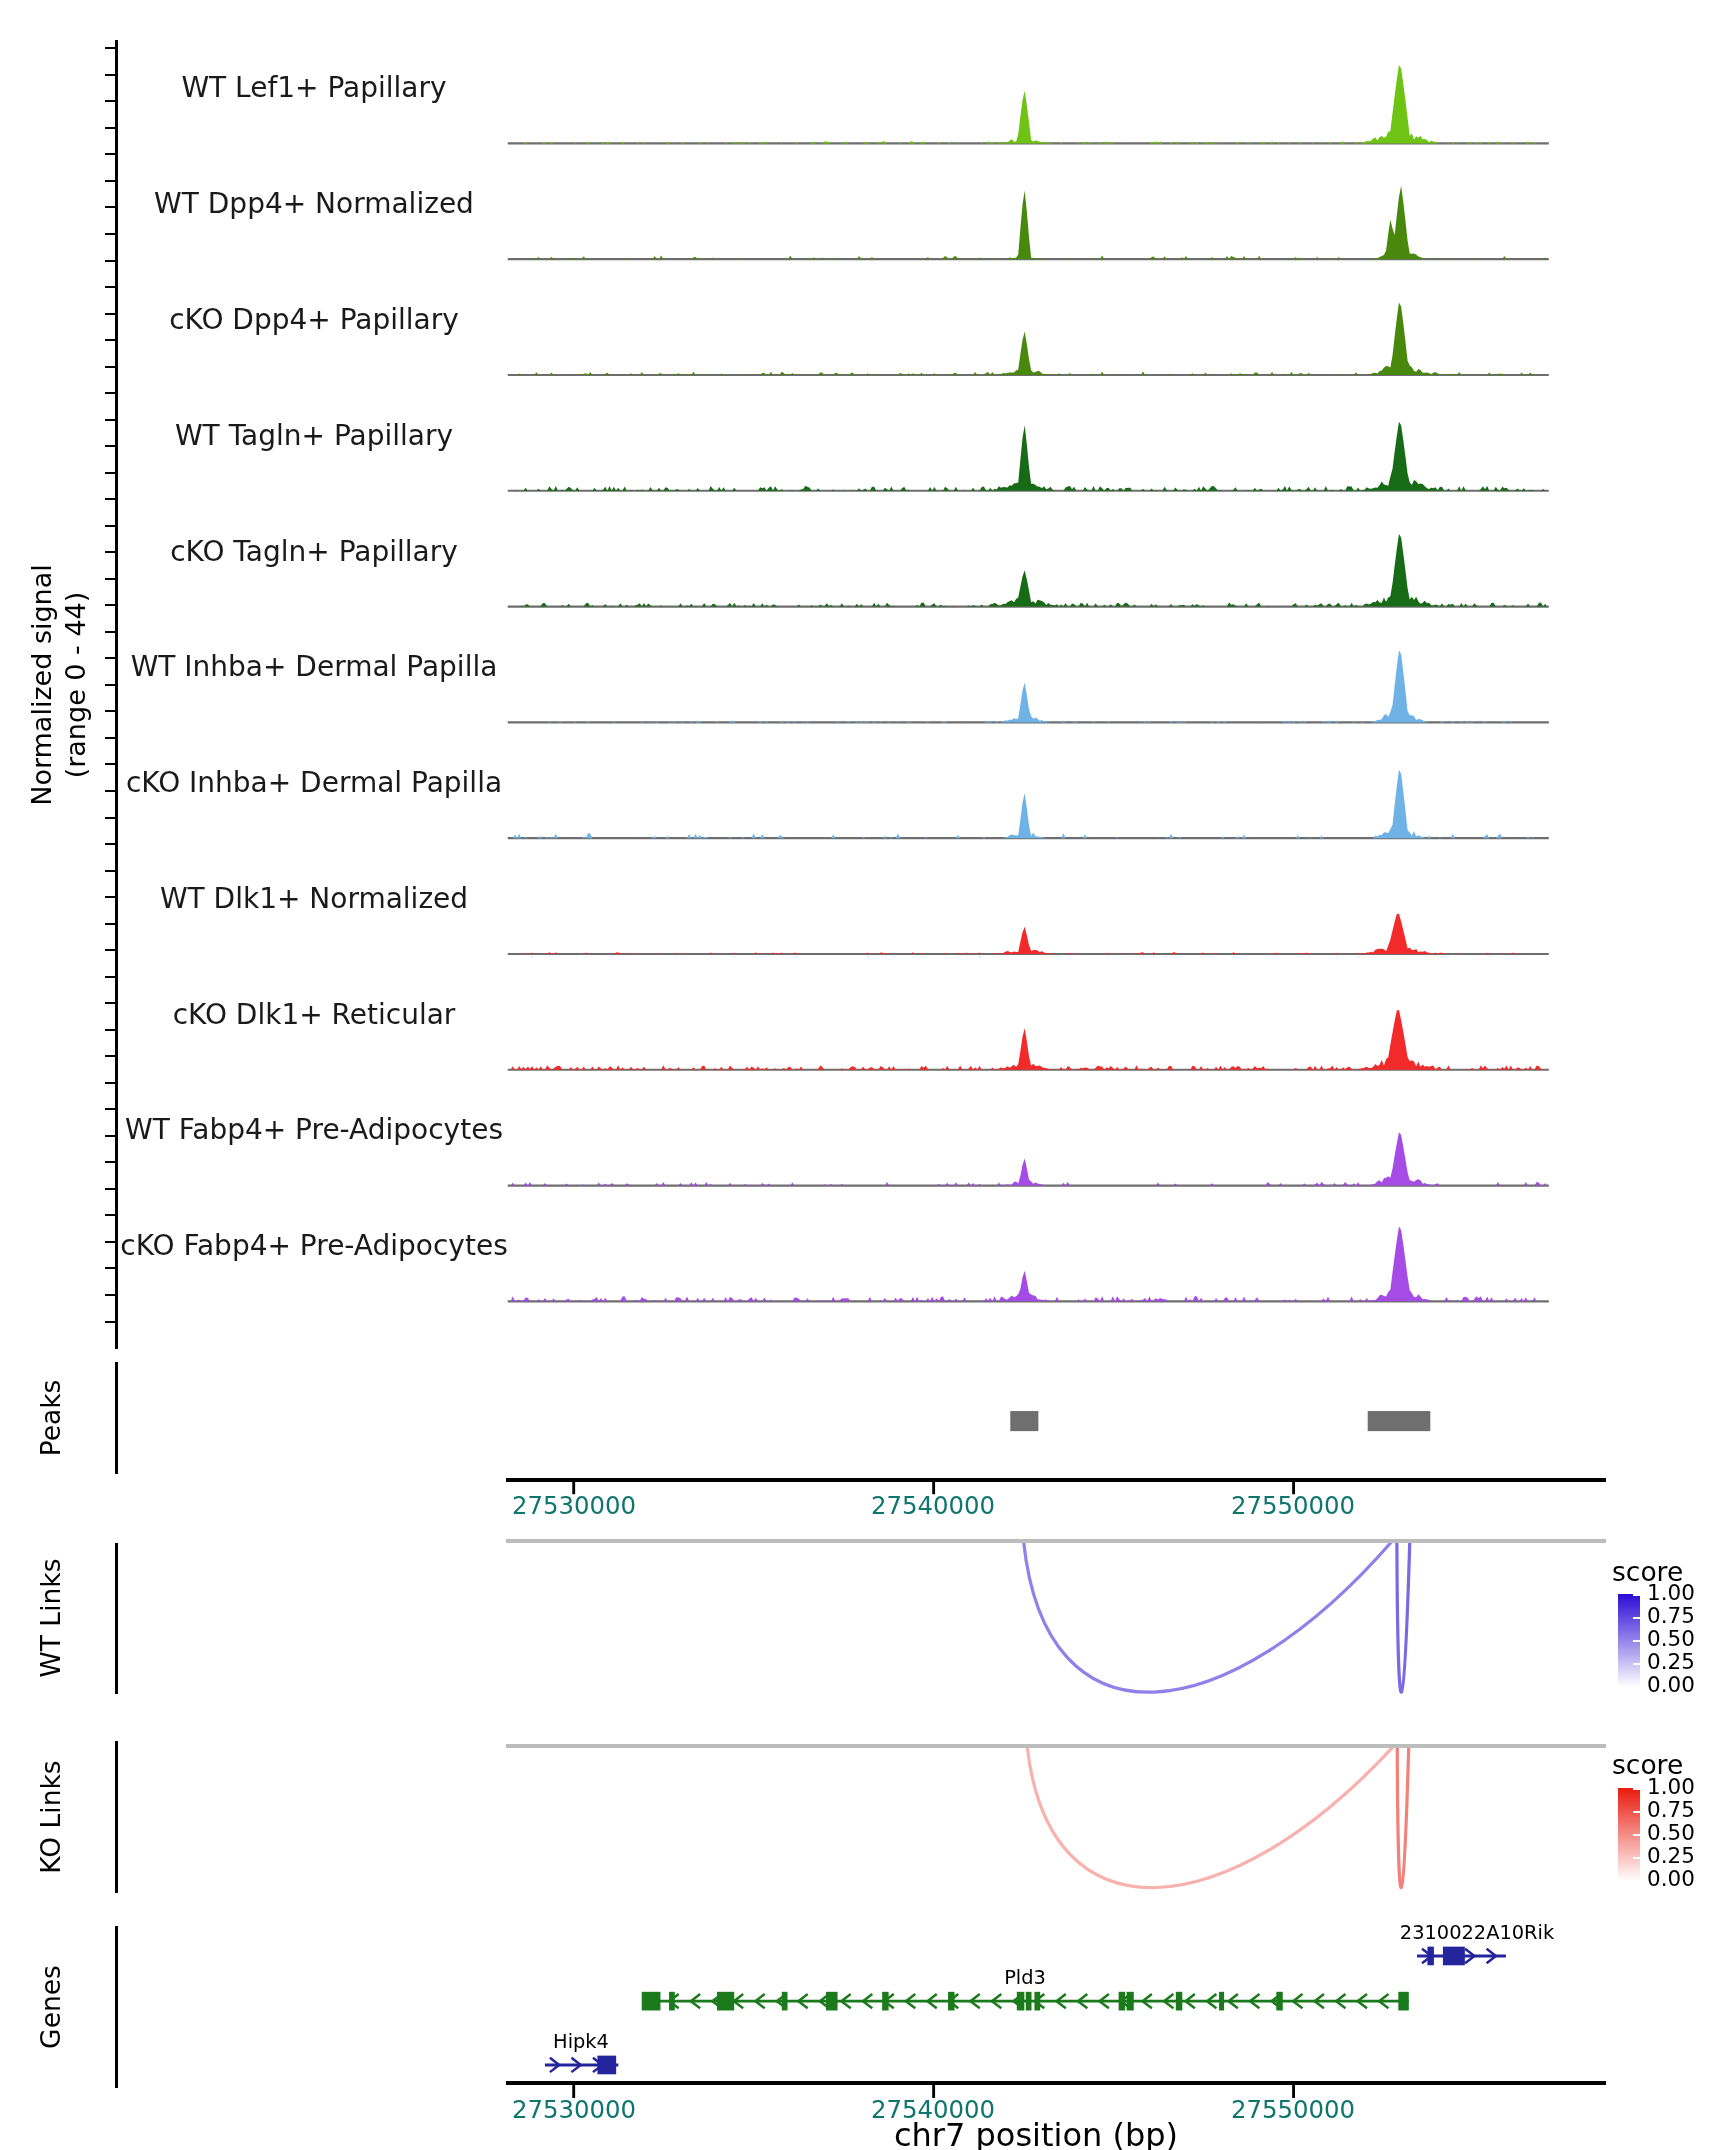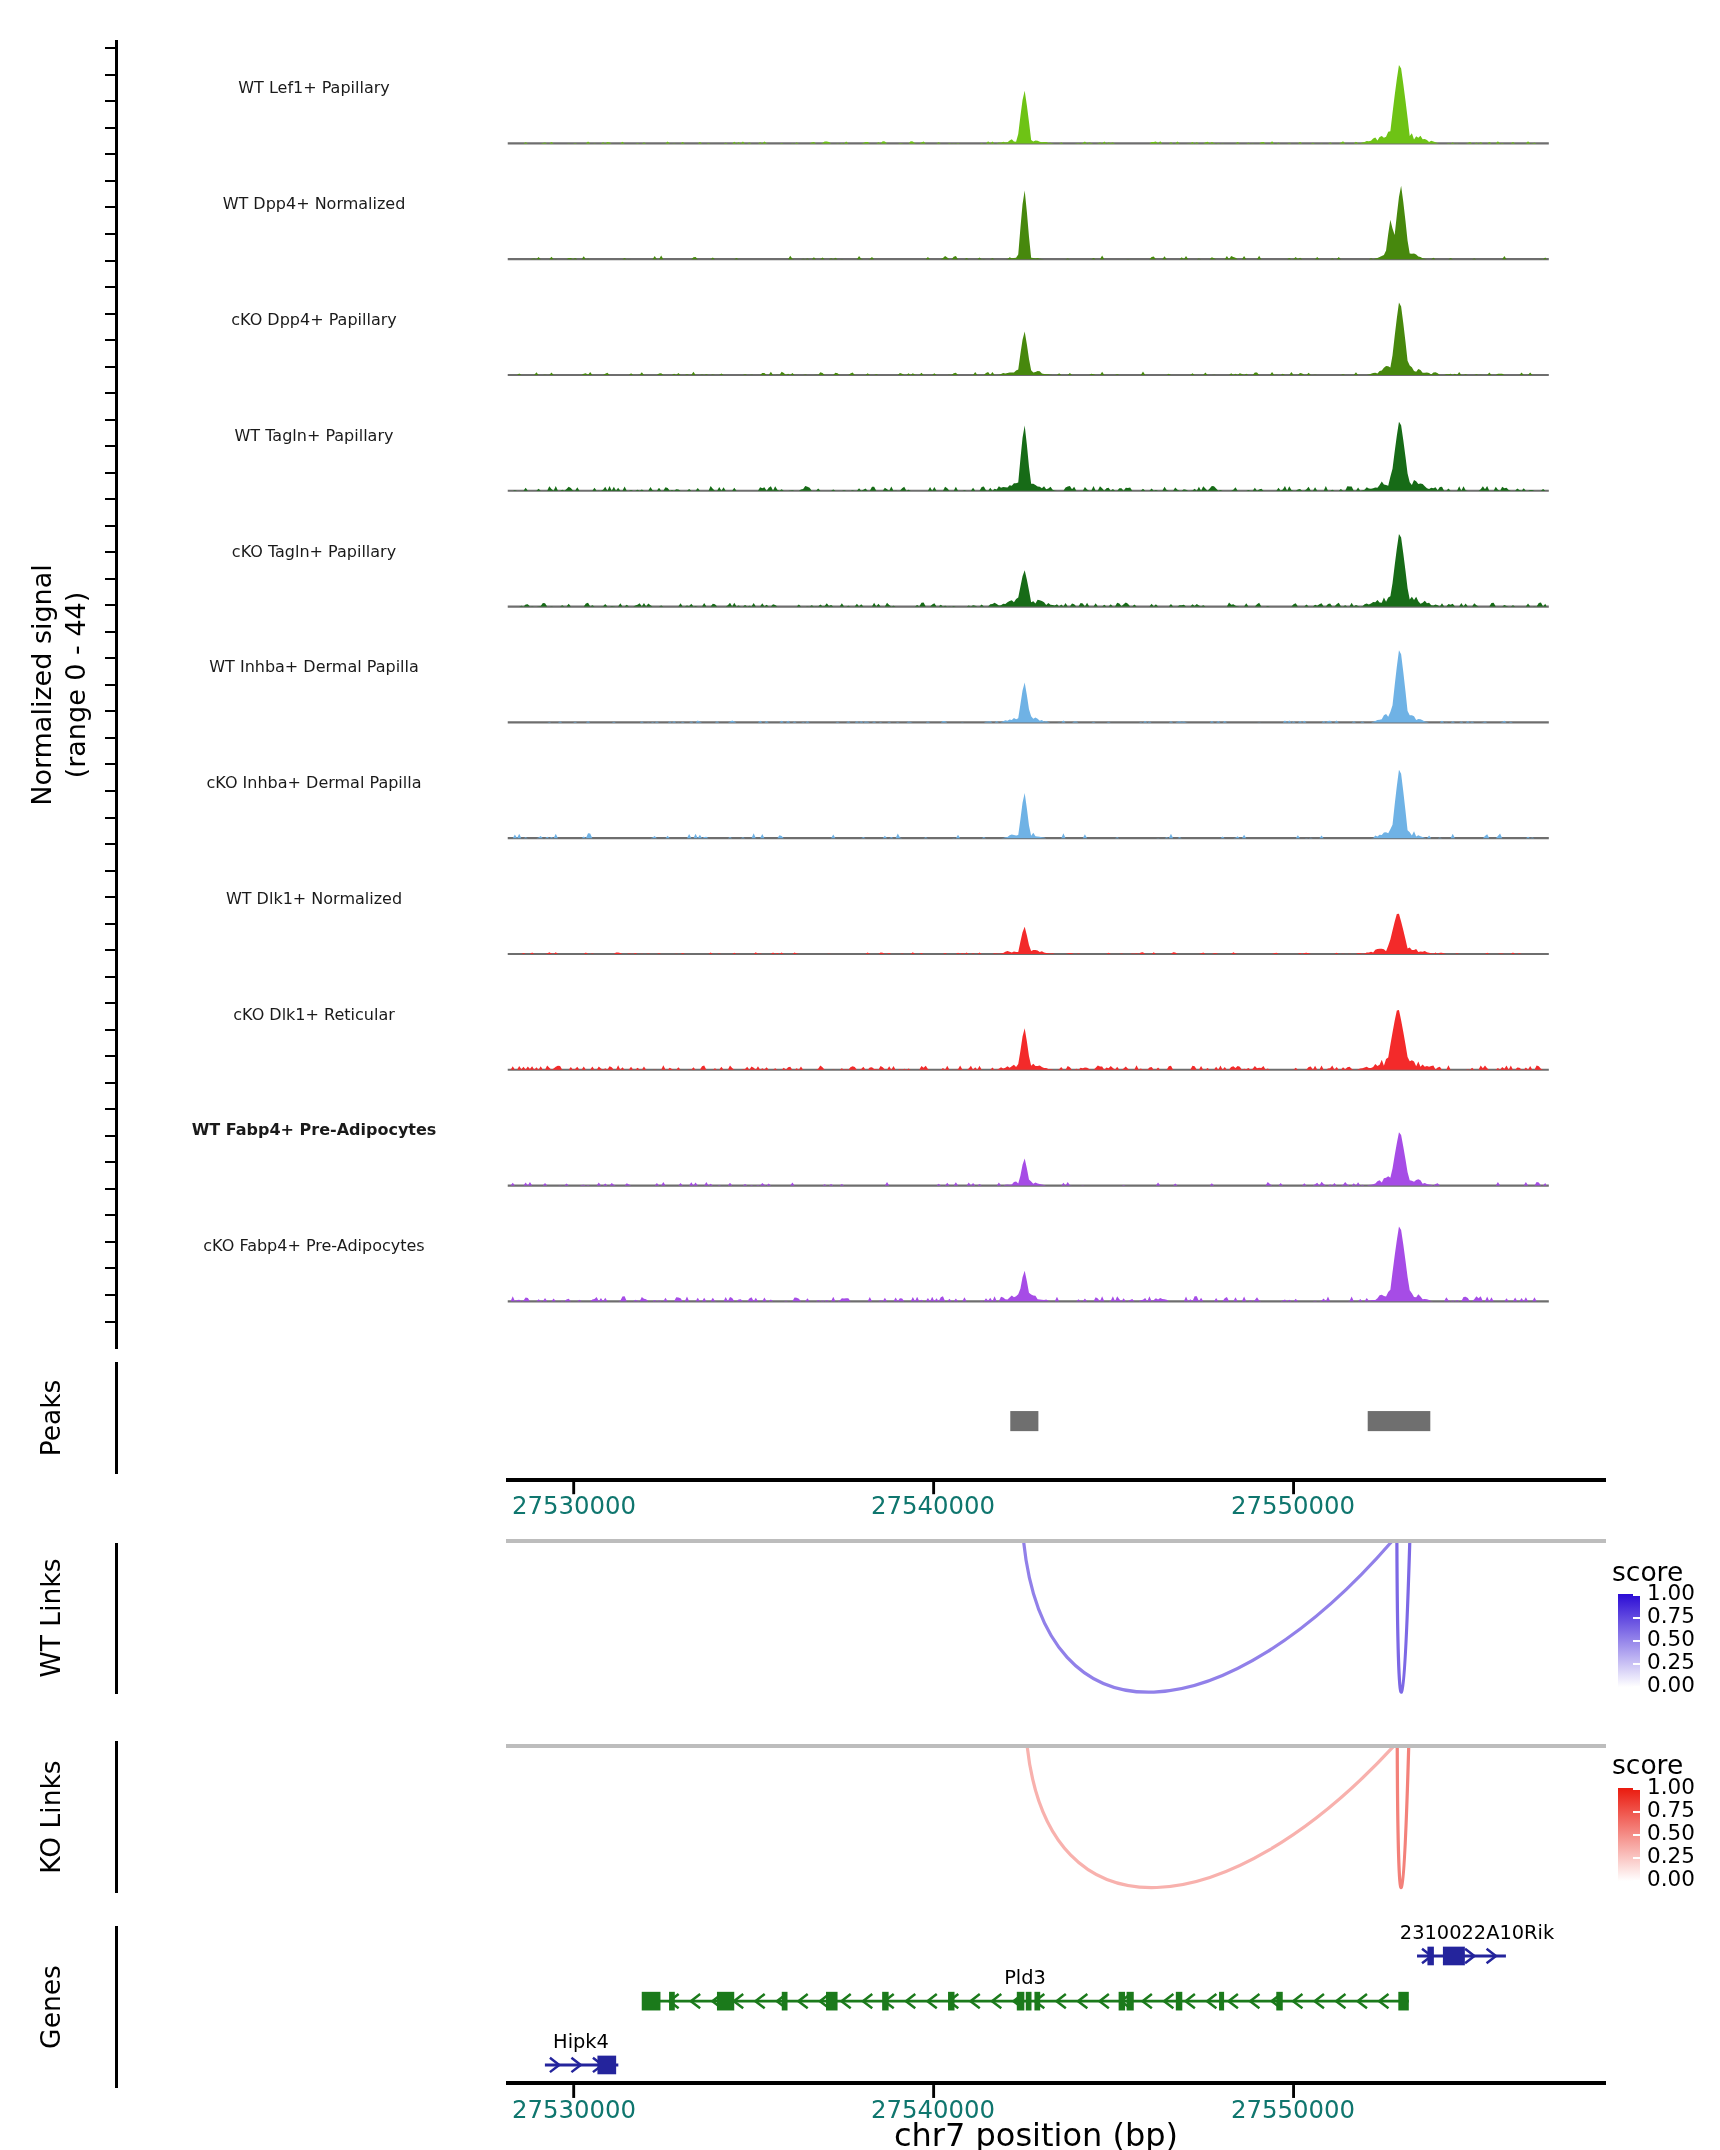--- a/index.html
+++ b/index.html
@@ -2,21 +2,21 @@
 <html style="font-size:11.5px"><head>
 <meta charset="utf-8">
 <style>
   *{margin:0;padding:0;box-sizing:border-box}
   html,body{background:#fff}
   body{font-family:"DejaVu Sans","Liberation Sans",sans-serif;color:#111}
   #fig{position:relative;width:1721px;height:2151px;background:#fff;overflow:hidden}
   #canvas{position:absolute;left:0;top:0;z-index:1}
   .vline{position:absolute;z-index:2;background:#000}
   .ruler-tick{position:absolute;z-index:2;background:#000;width:11.5px;height:2.2px}
-  .track-label{position:absolute;z-index:3;transform:translate(-50%,-50%);font-size:16px;color:#1a1a1a;white-space:nowrap}
+  .track-label{position:absolute;z-index:3;transform:translate(-50%,-50%);font-size:28px;color:#1a1a1a;white-space:nowrap}
   .tick-label{position:absolute;z-index:3;transform:translateX(-50%);font-size:24.4px;color:#0f766e;white-space:nowrap}
   .rot-label{position:absolute;z-index:3;transform:translate(-50%,-50%) rotate(-90deg);transform-origin:center;font-size:26.5px;color:#000;white-space:nowrap;text-align:center}
   .ylab{font-size:27px;line-height:1.25}
   .legend-title{position:absolute;z-index:3;font-size:26.5px;color:#000}
   .legend-bar{position:absolute;z-index:2;width:21.5px;height:93px}
   .legend-labels{position:absolute;z-index:3;font-size:21.5px;color:#000}
   .legend-labels div{height:23px;line-height:23px}
   .gene-label{position:absolute;z-index:3;transform:translateX(-50%);font-size:19.4px;color:#000;white-space:nowrap}
   .xtitle{position:absolute;z-index:3;transform:translateX(-50%);font-size:32px;color:#000;white-space:nowrap}
   .axis{position:absolute;z-index:2;background:#000;height:4.3px}
@@ -188,21 +188,21 @@
   <div class="xtitle" style="left:1036px;top:2116px">chr7 position (bp)</div>
 <div class="track-label" style="left: 314px; top: 87px;">WT Lef1+ Papillary</div>
     <div class="track-label" style="left: 314px; top: 203px;">WT Dpp4+ Normalized</div>
     <div class="track-label" style="left: 314px; top: 319px;">cKO Dpp4+ Papillary</div>
     <div class="track-label" style="left: 314px; top: 435px;">WT Tagln+ Papillary</div>
     <div class="track-label" style="left: 314px; top: 551px;">cKO Tagln+ Papillary</div>
     <div class="track-label" style="left: 314px; top: 666px;">WT Inhba+ Dermal Papilla</div>
     <div class="track-label" style="left: 314px; top: 782px;">cKO Inhba+ Dermal Papilla</div>
     <div class="track-label" style="left: 314px; top: 898px;">WT Dlk1+ Normalized</div>
     <div class="track-label" style="left: 314px; top: 1014px;">cKO Dlk1+ Reticular</div>
-    <div class="track-label" style="left: 314px; top: 1129px; font-weight: bold;">WT Fabp4+ Pre-Adipocytes</div>
+    <div class="track-label" style="left: 314px; top: 1129px;">WT Fabp4+ Pre-Adipocytes</div>
     <div class="track-label" style="left: 314px; top: 1245px;">cKO Fabp4+ Pre-Adipocytes</div>
     <div class="ruler-tick" style="left: 105px; top: 47px;"></div>
     <div class="ruler-tick" style="left: 105px; top: 74px;"></div>
     <div class="ruler-tick" style="left: 105px; top: 100px;"></div>
     <div class="ruler-tick" style="left: 105px; top: 127px;"></div>
     <div class="ruler-tick" style="left: 105px; top: 153px;"></div>
     <div class="ruler-tick" style="left: 105px; top: 180px;"></div>
     <div class="ruler-tick" style="left: 105px; top: 206px;"></div>
     <div class="ruler-tick" style="left: 105px; top: 233px;"></div>
     <div class="ruler-tick" style="left: 105px; top: 260px;"></div>

